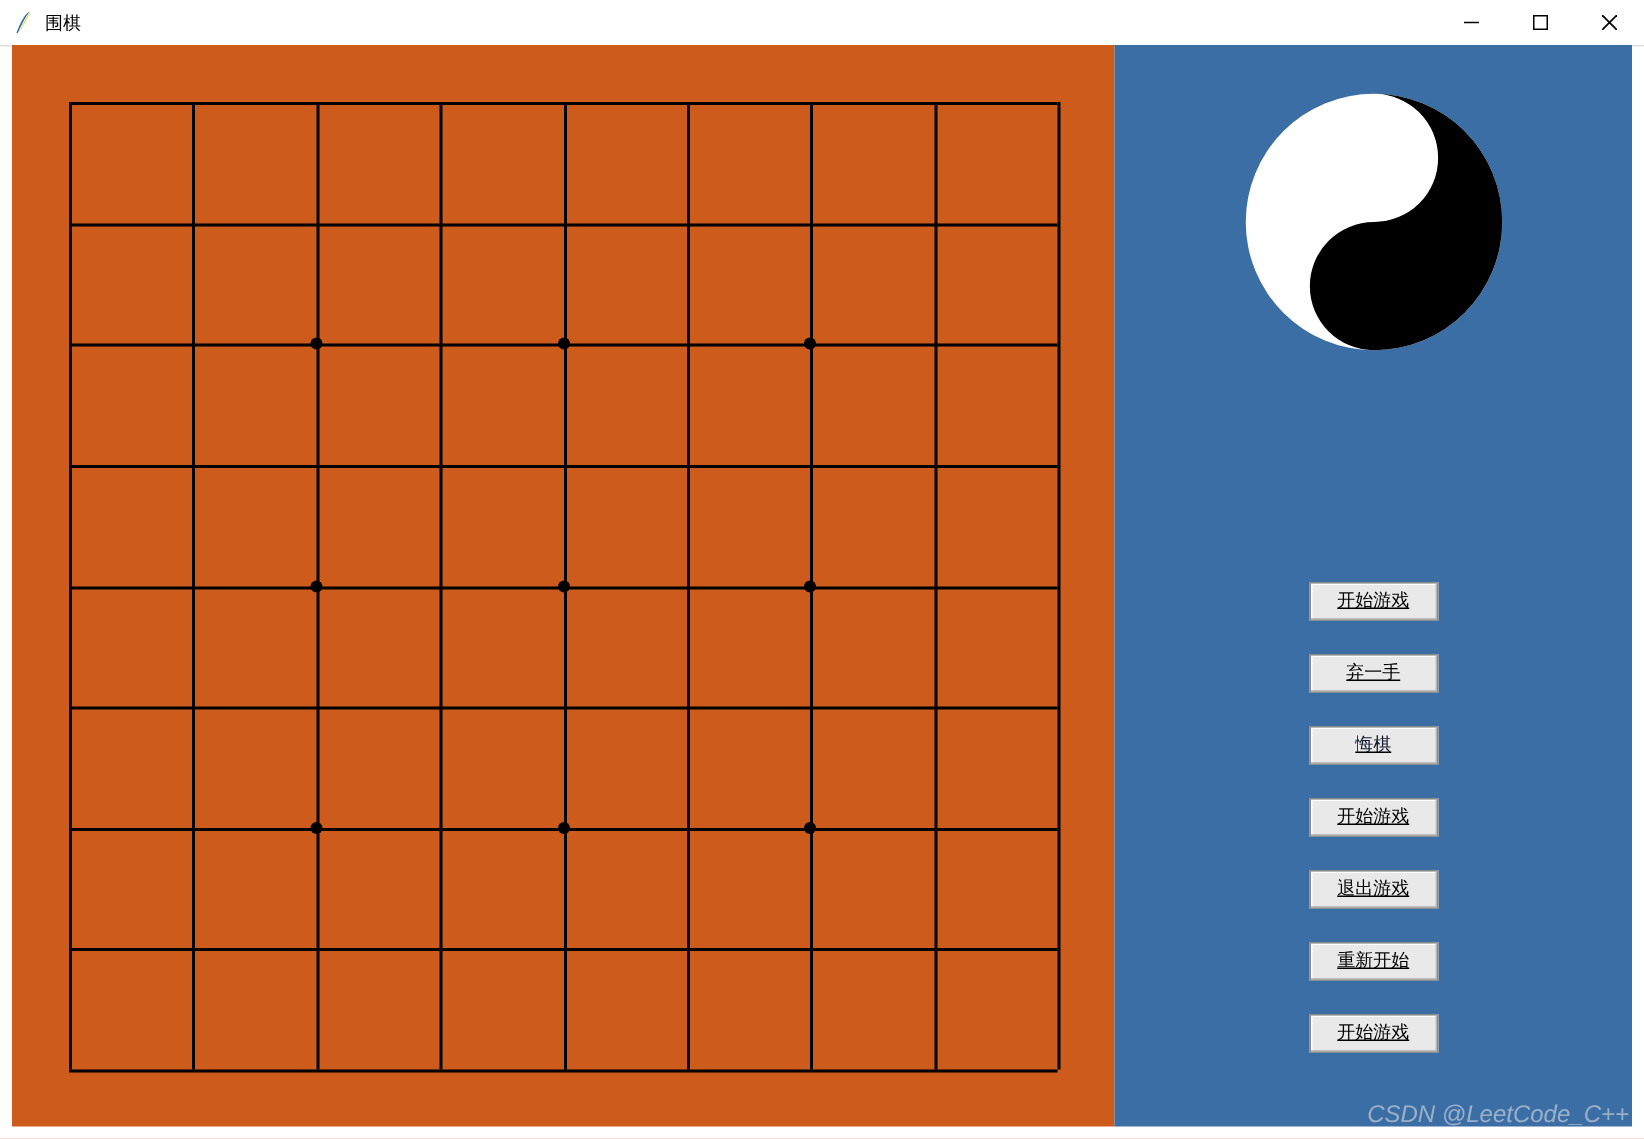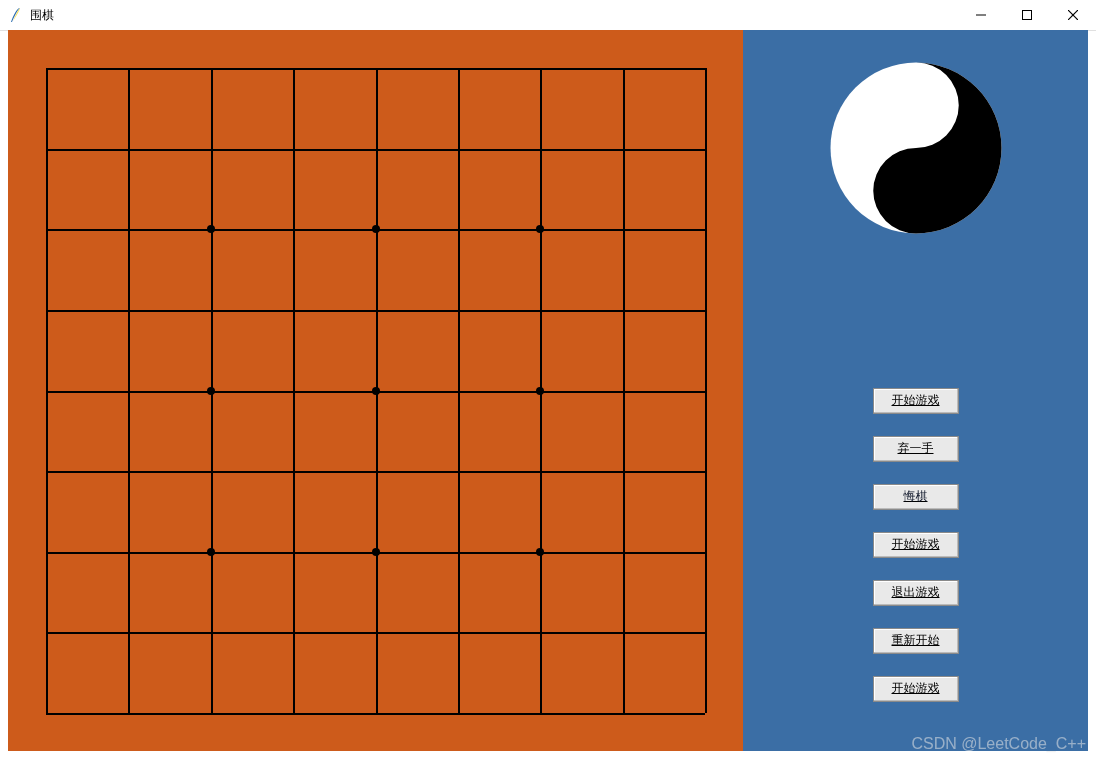--- a/index.html
+++ b/index.html
@@ -119,20 +119,21 @@
   }
   .btn.disabled {
     color: #0f172a;
   }
   .watermark {
     position: absolute;
     right: 10px;
     bottom: 6px;
     color: rgba(230,230,230,0.55);
     font-size: 16px;
+    font-style: italic;
     pointer-events: none;
   }
 </style>
 </head>
 <body>
 
 <div class="window">
 
   <div class="titlebar">
     <span class="app-icon">

